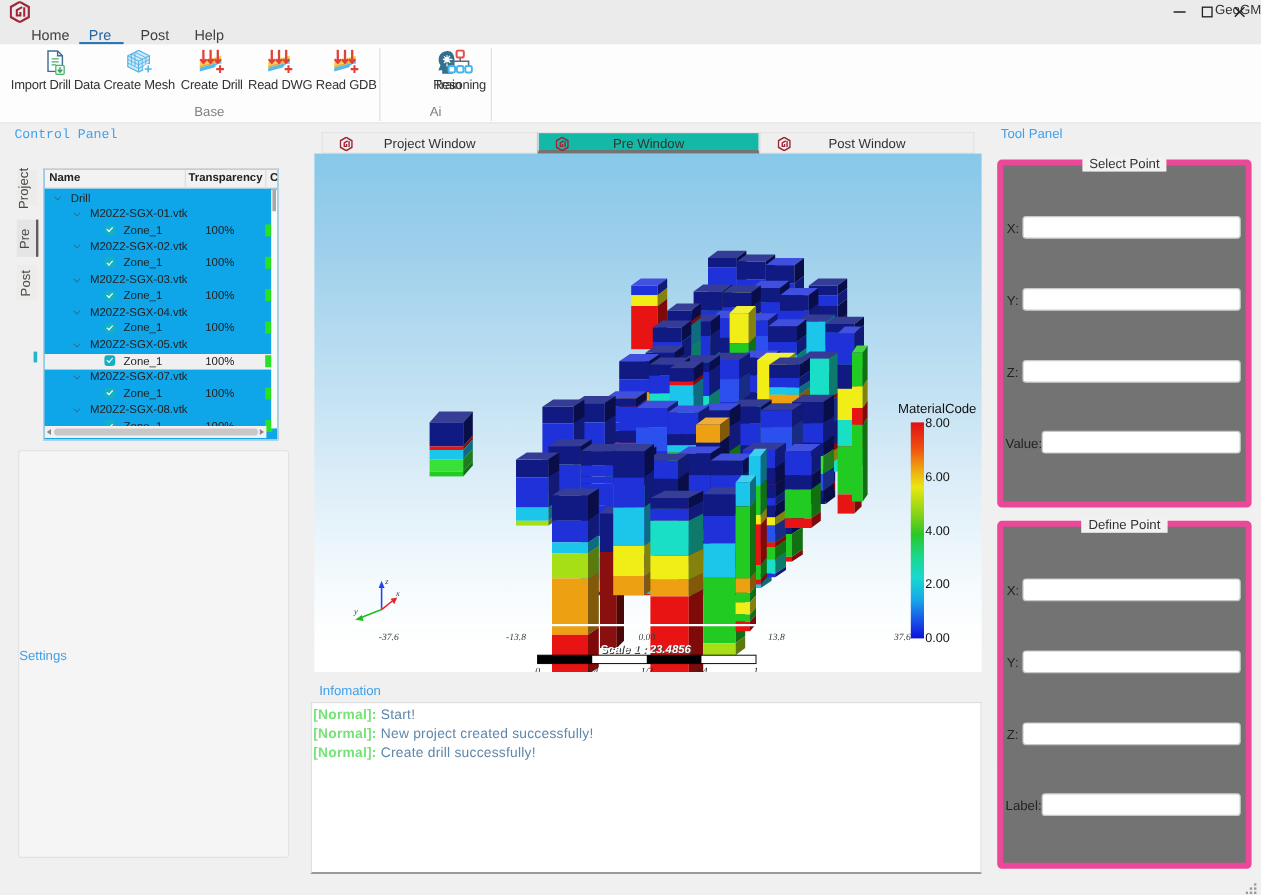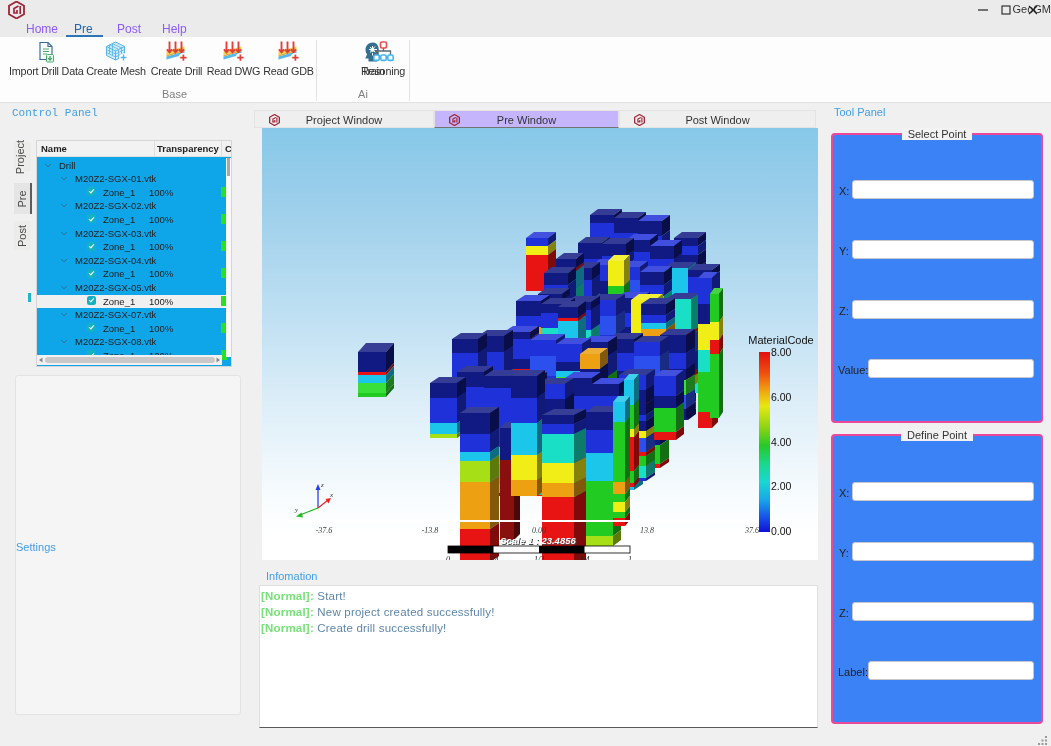--- a/index.html
+++ b/index.html
@@ -7,21 +7,21 @@
 body { background:#f0f0f0; position:relative; }
 .abs { position:absolute; }
 
 
 #titlebar { left:0; top:0; width:1051px; height:20px; background:#ebebeb; }
 #apptitle { left:0; top:3px; width:1051px; text-align:right; font-size:11px; color:#333; }
 .winbtn { top:3px; width:14px; height:14px; color:#222; }
 
 
 #menubar { left:0; top:20px; width:1051px; height:17px; background:#ebebeb; }
-.menuitem { top:22px; font-size:12px; color:#8b5cf6; }
+.menuitem { top:22px; font-size:12px; color:#404040; }
 #menu-pre { color:#2566a4; }
 #preunderline { left:66px; top:34.5px; width:37px; height:2.5px; background:#2e75b6; }
 
 
 #ribbon { left:0; top:37px; width:1051px; height:66px; background:#fdfdfd; border-bottom:1px solid #e2e0e0; }
 .ribitem { top:41px; text-align:center; }
 .ribicon { height:22px; margin:0 auto 2px auto; display:block; }
 .riblabel { font-size:10.8px; letter-spacing:-0.2px; color:#333; white-space:nowrap; }
 .ribgroup { top:88px; font-size:11px; color:#807e7e; text-align:center; }
 .ribsep { top:40px; width:1px; height:61px; background:#e3e1e1; }
@@ -31,49 +31,49 @@
 .vtab { position:absolute; left:0; width:17px; background:#ececeb; color:#4b4b4b; font-size:11px; }
 .vtab span { position:absolute; transform:rotate(-90deg); transform-origin:center; white-space:nowrap; }
 #vtab-pre-ind { left:30px; top:183px; width:2px; height:31px; background:#5c5c5c; }
 
 #tree { left:36px; top:140px; width:196px; height:227px; background:#0ea5e9; border:1px solid #d6d4d4; overflow:hidden; }
 #treehead { position:absolute; left:0; top:0; width:100%; height:16px; background:#f3f2f2; border-bottom:1px solid #e0dede; font-size:9.5px; font-weight:bold; color:#222; }
 .treerow { position:absolute; left:0; width:100%; height:13.6px; font-size:9.5px; color:#222; white-space:nowrap; }
 .chev { position:absolute; font-size:8px; color:#444; top:1px; }
 .cb { position:absolute; width:9px; height:9px; background:#14b0c4; border-radius:2.5px; top:1.5px; }
 .cb:after { content:""; position:absolute; left:1.8px; top:2.2px; width:4.2px; height:2.2px; border-left:1.3px solid #fff; border-bottom:1.3px solid #fff; transform:rotate(-48deg); }
-.pct { position:absolute; left:112px; top:0;text-align:center; }
+.pct { position:absolute; left:134px; top:0;text-align:center; }
 .gbar { position:absolute; left:184px; width:5.5px; height:10px; background:#26e226; top:1px; }
 #treehscroll { position:absolute; left:0px; bottom:1px; width:185px; height:10px; background:#f2f0f0; }
 #treehthumb { position:absolute; left:8px; top:2px; width:170px; height:6px; background:#c9c7c7; border-radius:3px; }
 #treevscroll { position:absolute; right:0px; top:17px; width:5px; height:199px; background:#fbfafa; }
 #treevthumb { position:absolute; left:1px; top:0px; width:3px; height:18px; background:#a9a7a7; }
 
 #settingsbox { left:15px; top:375px; width:226px; height:340px; background:#f6f5f5; border:1px solid #e4e2e2; border-radius:3px; }
 #settingslbl { left:16px; top:541px; font-size:11px; color:#41a0e8; }
 
 
-#ctabs { left:245px; top:110px; width:559px; height:18px; }
+#ctabs { left:259px; top:110px; width:559px; height:18px; }
 .ctab { position:absolute; top:0; height:18px; background:#f0efef; border:1px solid #e4e2e2; font-size:11px; color:#333; }
-.ctab.active { background:#c4b5fd; border-bottom:1px solid #737373; }
+.ctab.active { background:#14b8a6; border-bottom:3px solid #737373; }
 .ctab .ctxt { position:absolute; top:3px; width:100%; text-align:center; }
 
 
 #viewport { left:262px; top:128px; width:556px; height:432px; background:linear-gradient(#87c8e9 0%, #9dcfeb 18%, #bddff2 42%, #ddeef8 64%, #f8fcfe 86%, #ffffff 95%); overflow:hidden; }
 
 
 #infolabel { left:266px; top:570px; }
 #infobox { left:259px; top:585px; width:559px; height:143px; background:#fff; border:1px solid #e0dede; border-bottom:1px solid #5a5a5a; font-size:11.5px; }
 .logline { margin:4px 0 0 1px; letter-spacing:0.2px; }
 .logtag { color:#77e277; font-weight:bold; }
 .logmsg { color:#5e86ab; }
 
 
 #toolpanel-lbl { left:834px; top:106px; }
-.groupbox { position:absolute; left:831px; width:212px; border:2px solid #ec4899; border-radius:4px; background:#3b82f6; }
+.groupbox { position:absolute; left:831px; width:212px; border:5px solid #ec4899; border-radius:4px; background:#737373; }
 .legend { position:absolute; top:-7px; width:100%; text-align:center; font-size:11px; color:#333; }
 .legend span { background:#f3f2f2; padding:0 6px; }
 .fldlbl { position:absolute; font-size:11px; color:#222; }
 .fld { position:absolute; height:19px; background:#fff; border:1px solid #c9c7c7; border-radius:3px; }
 
 #resizegrip { left:1038px; top:736px; width:10px; height:9px; }
 </style>
 </head>
 <body>
 
@@ -309,21 +309,21 @@
       <span class="ctxt">Project Window</span>
     </div>
   <div class="ctab active" style="left:189px; width:185px;">
       <svg style="position:absolute;left:14px;top:3px;" width="11" height="12" viewBox="0 0 17 18">
         <path d="M8.5 0.5 L16 4.8 L16 13.2 L8.5 17.5 L1 13.2 L1 4.8 Z" fill="none" stroke="#9e2637" stroke-width="2"></path>
         <path d="M10.5 5 L6 7.5 L6 12 L9 12 L9 9" fill="none" stroke="#9e2637" stroke-width="1.8"></path>
         <path d="M12.2 5 L12.2 13" stroke="#9e2637" stroke-width="1.8"></path>
       </svg>
       <span class="ctxt">Pre Window</span>
     </div>
-  <div class="ctab" style="left:374px; width:197px;">
+  <div class="ctab" style="left:374px; width:179px;">
       <svg style="position:absolute;left:14px;top:3px;" width="11" height="12" viewBox="0 0 17 18">
         <path d="M8.5 0.5 L16 4.8 L16 13.2 L8.5 17.5 L1 13.2 L1 4.8 Z" fill="none" stroke="#9e2637" stroke-width="2"></path>
         <path d="M10.5 5 L6 7.5 L6 12 L9 12 L9 9" fill="none" stroke="#9e2637" stroke-width="1.8"></path>
         <path d="M12.2 5 L12.2 13" stroke="#9e2637" stroke-width="1.8"></path>
       </svg>
       <span class="ctxt">Post Window</span>
     </div>
 </div>
 
 <div class="abs" id="viewport">

